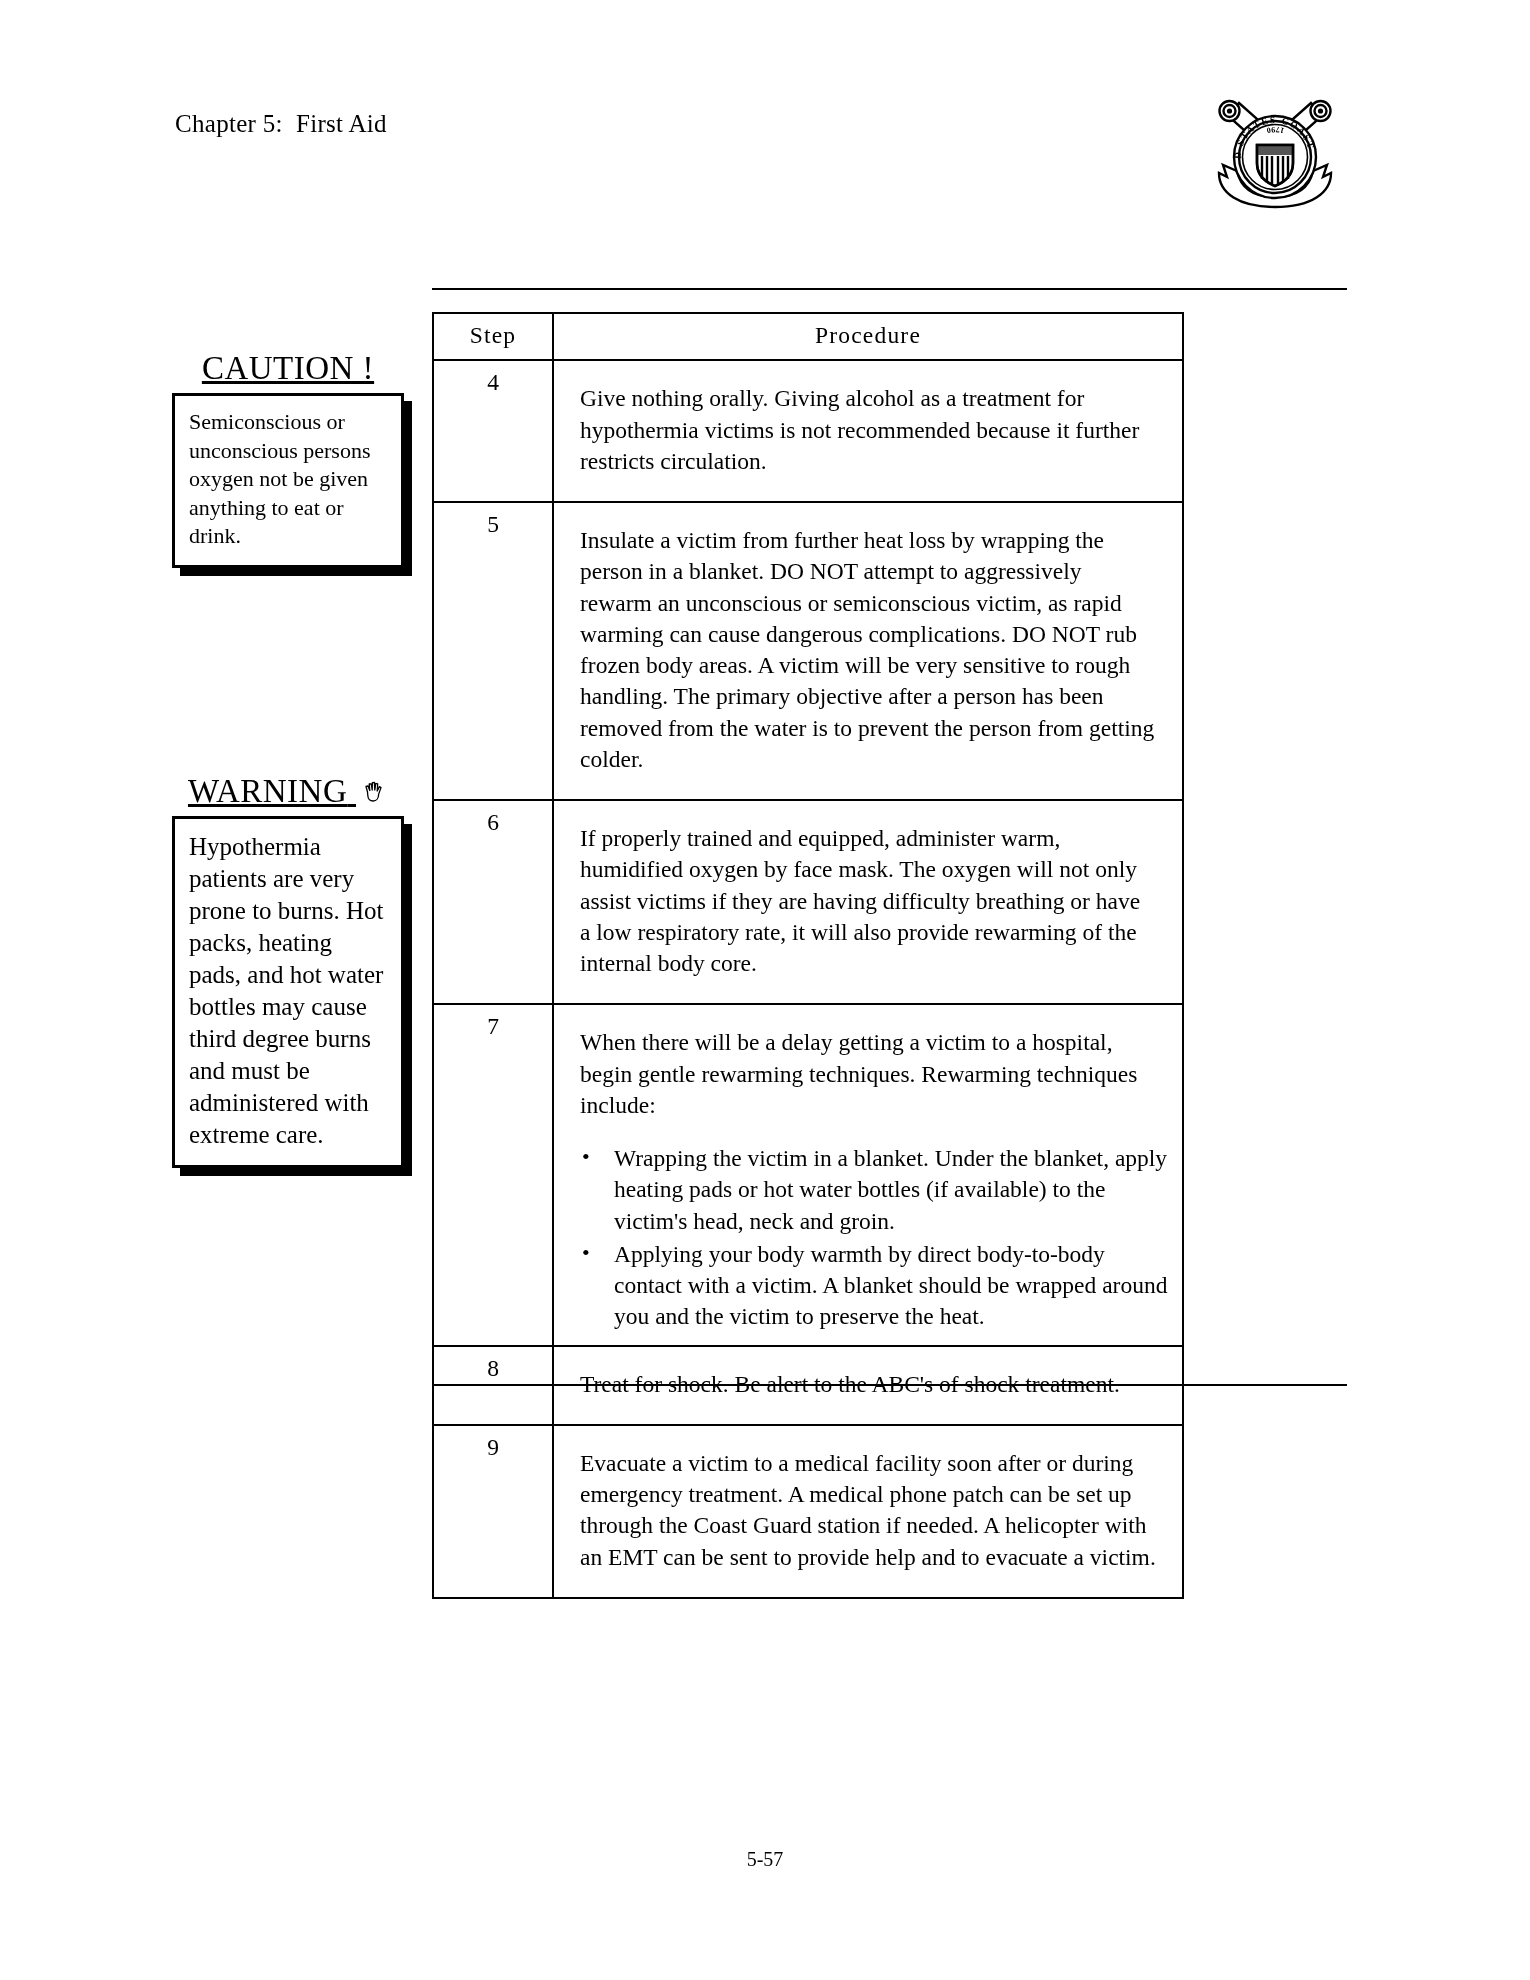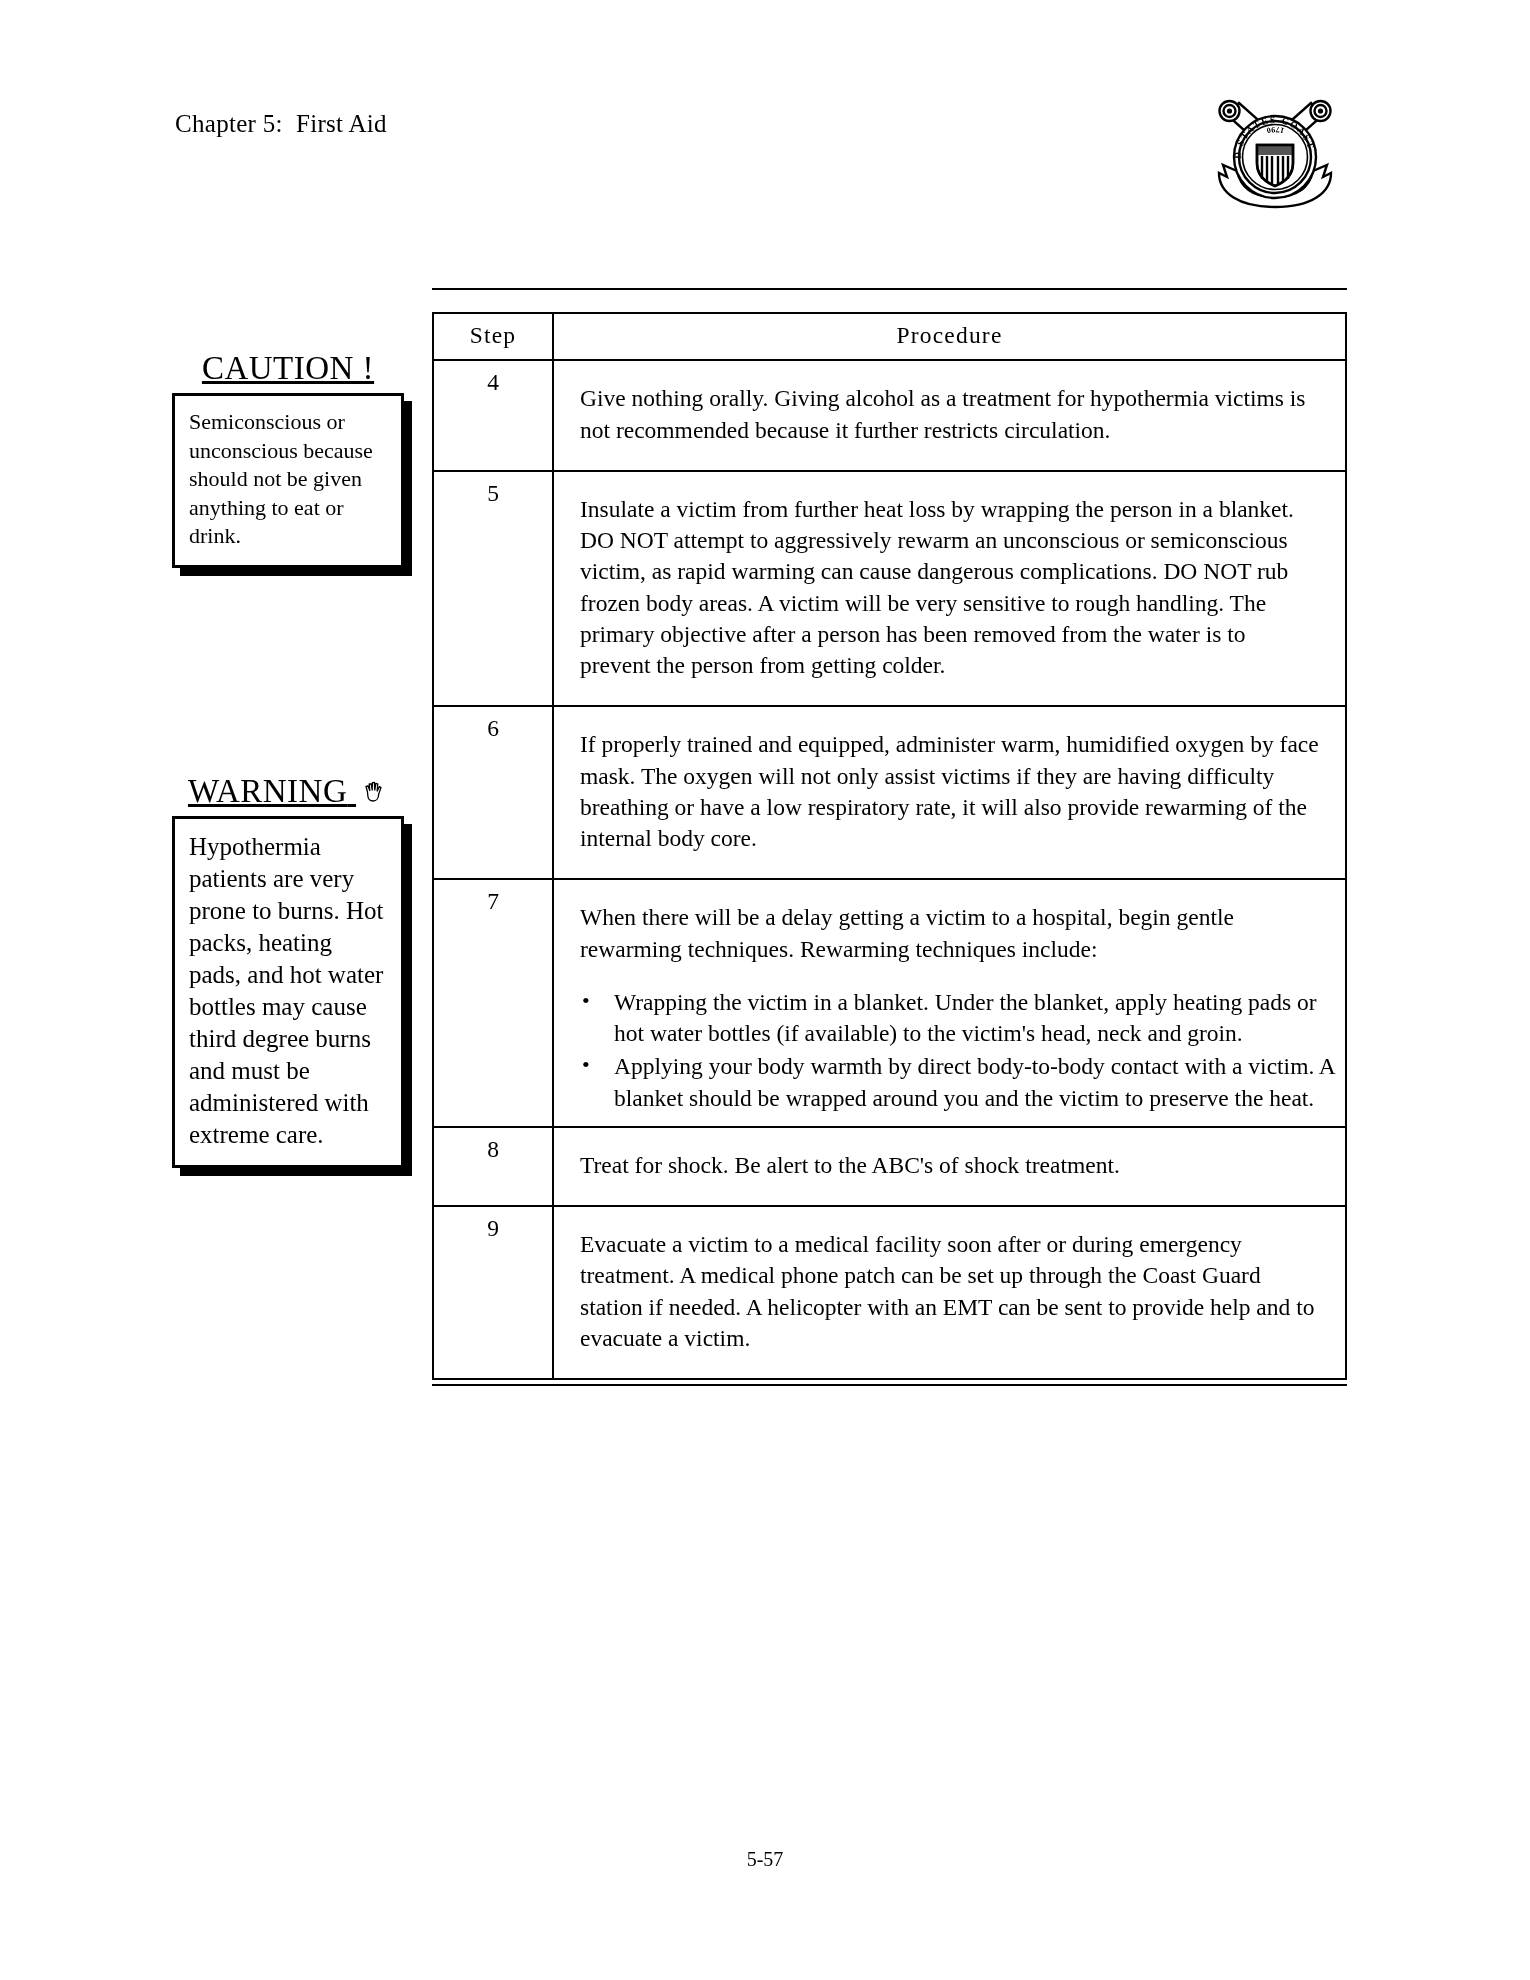--- a/index.html
+++ b/index.html
@@ -85,21 +85,21 @@
     font-size: 22px;
     line-height: 1.30;
   }
   .note-warning .note-box p { font-size: 25px; line-height: 1.28; }
 
   
   .proc-table {
     position: absolute;
     left: 432px;
     top: 312px;
-    width: 915px;
+    width: 752px;
     border-collapse: collapse;
     table-layout: fixed;
     padding-left: 19px;
   }
   .proc-table td, .proc-table th {
     border: 2px solid #000;
     vertical-align: top;
     padding: 6px 10px 8px 10px;
     font-weight: normal;
     font-size: 23.5px;
@@ -206,21 +206,21 @@
 </div>
 
 <div class="rule rule-top"></div>
 <div class="rule rule-bottom"></div>
 
 <div class="note note-caution">
   <div class="note-heading">
     <span>CAUTION !</span>
   </div>
   <div class="note-box">
-    <p>Semiconscious or unconscious because should not be given anything to eat or drink.</p>
+    <p>Semiconscious or unconscious persons oxygen not be given anything to eat or drink.</p>
   </div>
 </div>
 
 <div class="note note-warning">
   <div class="note-heading">
     <span>WARNING</span>
     <span class="hand-icon">
       <svg viewBox="0 0 26 26" width="26" height="26" aria-hidden="true">
         <g fill="#fff" stroke="#000" stroke-width="1.3" stroke-linejoin="round">
           <path d="M5.5,13 L4,7.5 L6,7 L7.8,11.5 L7.2,5 L9.2,4.8 L10.2,11 L10.4,3.6

